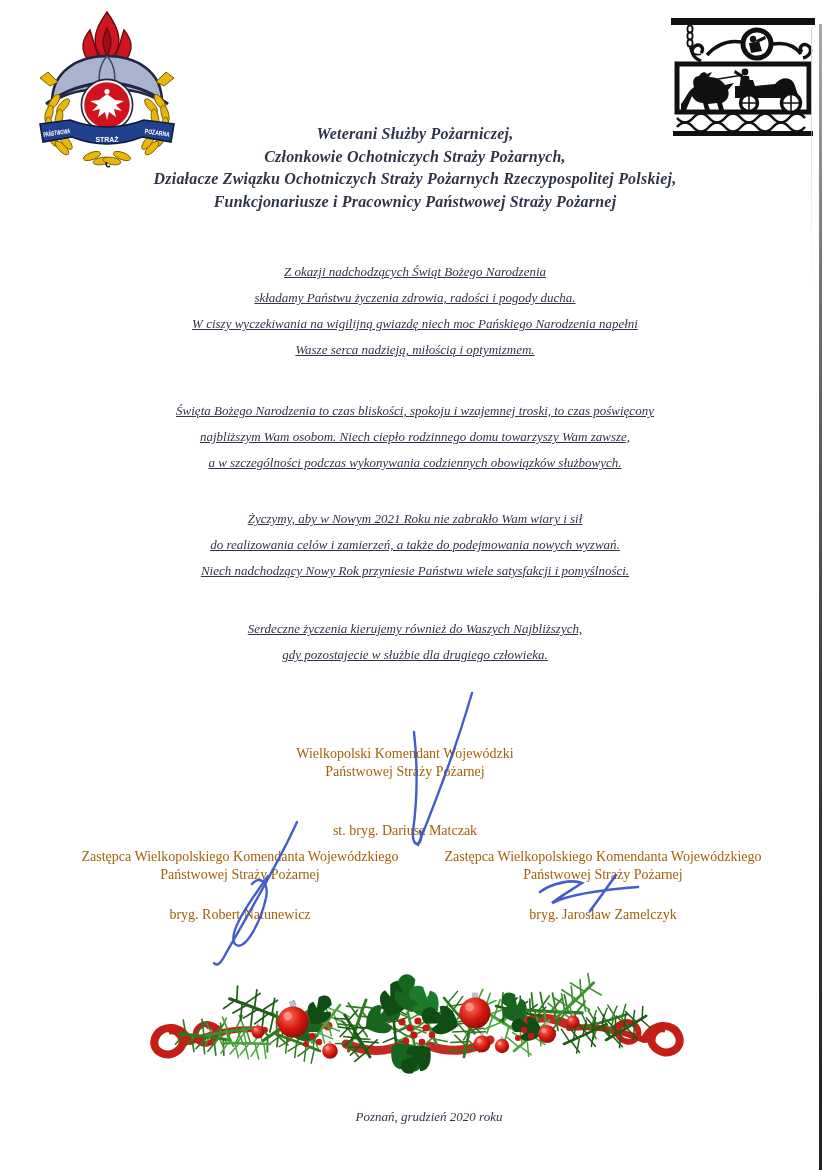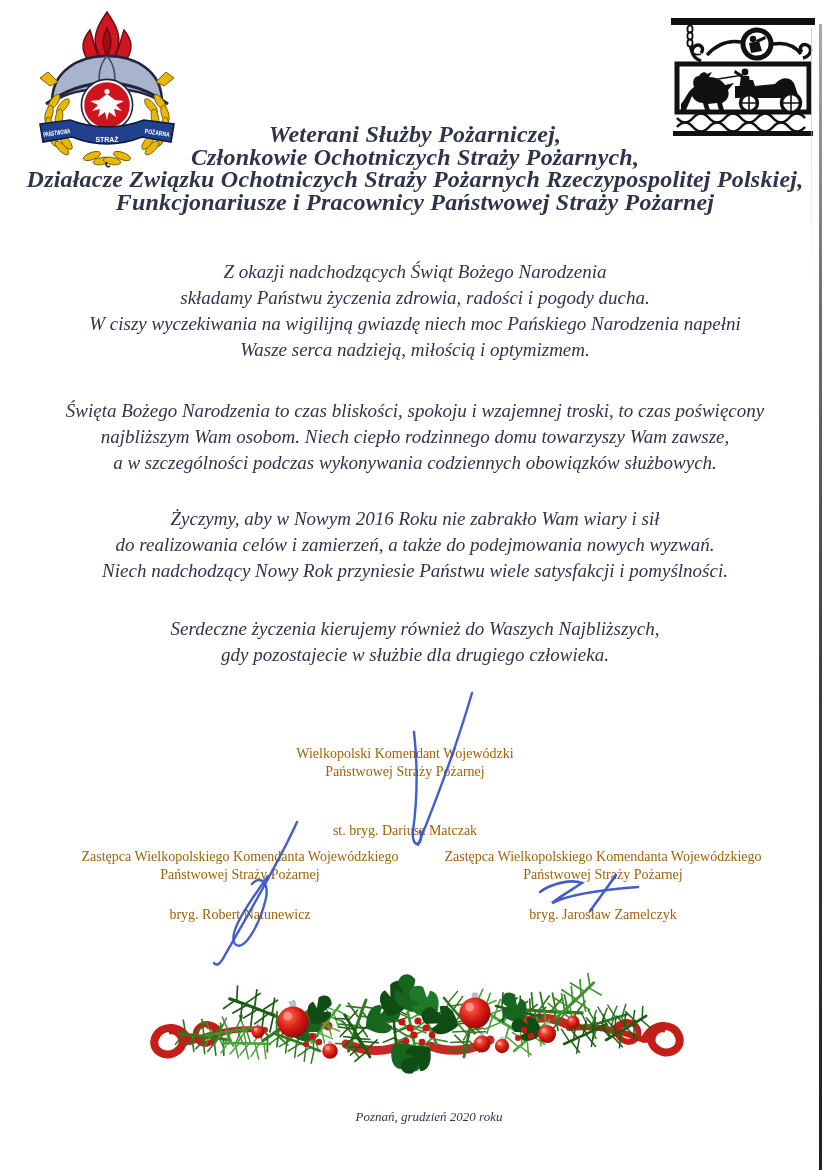--- a/index.html
+++ b/index.html
@@ -5,23 +5,23 @@
   html,body{margin:0;padding:0;background:#9a9a9a;}
   .page{
     position:relative;width:826px;height:1170px;margin:0 auto;
     background:#ffffff;overflow:hidden;
     font-family:"Liberation Serif", serif;
   }
   .script{font-style:italic;color:#30344a;}
   .center-text{text-align:center;}
   .salutation{
     position:absolute;top:123px;left:10px;width:810px;
-    font-size:24px;font-weight:bold;line-height:22.5px;letter-spacing:0.2px;
-  }
-  .para{position:absolute;left:10px;width:810px;font-size:19px;line-height:26px;}
+    font-size:16px;font-weight:bold;line-height:22.5px;letter-spacing:0.2px;
+  }
+  .para{position:absolute;left:10px;width:810px;font-size:13px;line-height:26px;text-decoration:underline;}
   .p1{top:259px;}
   .p2{top:398px;text-align:center;}
   .p3{top:506px;}
   .p4{top:616px;}
   .sigblock{position:absolute;color:#a16207;font-size:14px;line-height:18px;text-align:center;}
   .sig-center{top:745px;left:225px;width:360px;}
   .sig-left{top:848px;left:60px;width:360px;}
   .sig-right{top:848px;left:420px;width:366px;}
   .sig-name{margin-top:41px;}
   .deputy .sig-name{margin-top:22px;}
@@ -170,21 +170,21 @@
     <div>Wasze serca nadzieją, miłością i optymizmem.</div>
   </div>
 
   <div class="para p2 script center-text">
     <div>Święta Bożego Narodzenia to czas bliskości, spokoju i wzajemnej troski, to czas poświęcony</div>
     <div>najbliższym Wam osobom. Niech ciepło rodzinnego domu towarzyszy Wam zawsze,</div>
     <div>a w szczególności podczas wykonywania codziennych obowiązków służbowych.</div>
   </div>
 
   <div class="para p3 script center-text">
-    <div>Życzymy, aby w Nowym 2016 Roku nie zabrakło Wam wiary i sił</div>
+    <div>Życzymy, aby w Nowym 2021 Roku nie zabrakło Wam wiary i sił</div>
     <div>do realizowania celów i zamierzeń, a także do podejmowania nowych wyzwań.</div>
     <div>Niech nadchodzący Nowy Rok przyniesie Państwu wiele satysfakcji i pomyślności.</div>
   </div>
 
   <div class="para p4 script center-text">
     <div>Serdeczne życzenia kierujemy również do Waszych Najbliższych,</div>
     <div>gdy pozostajecie w służbie dla drugiego człowieka.</div>
   </div>
 
   <div class="sigblock sig-center">

